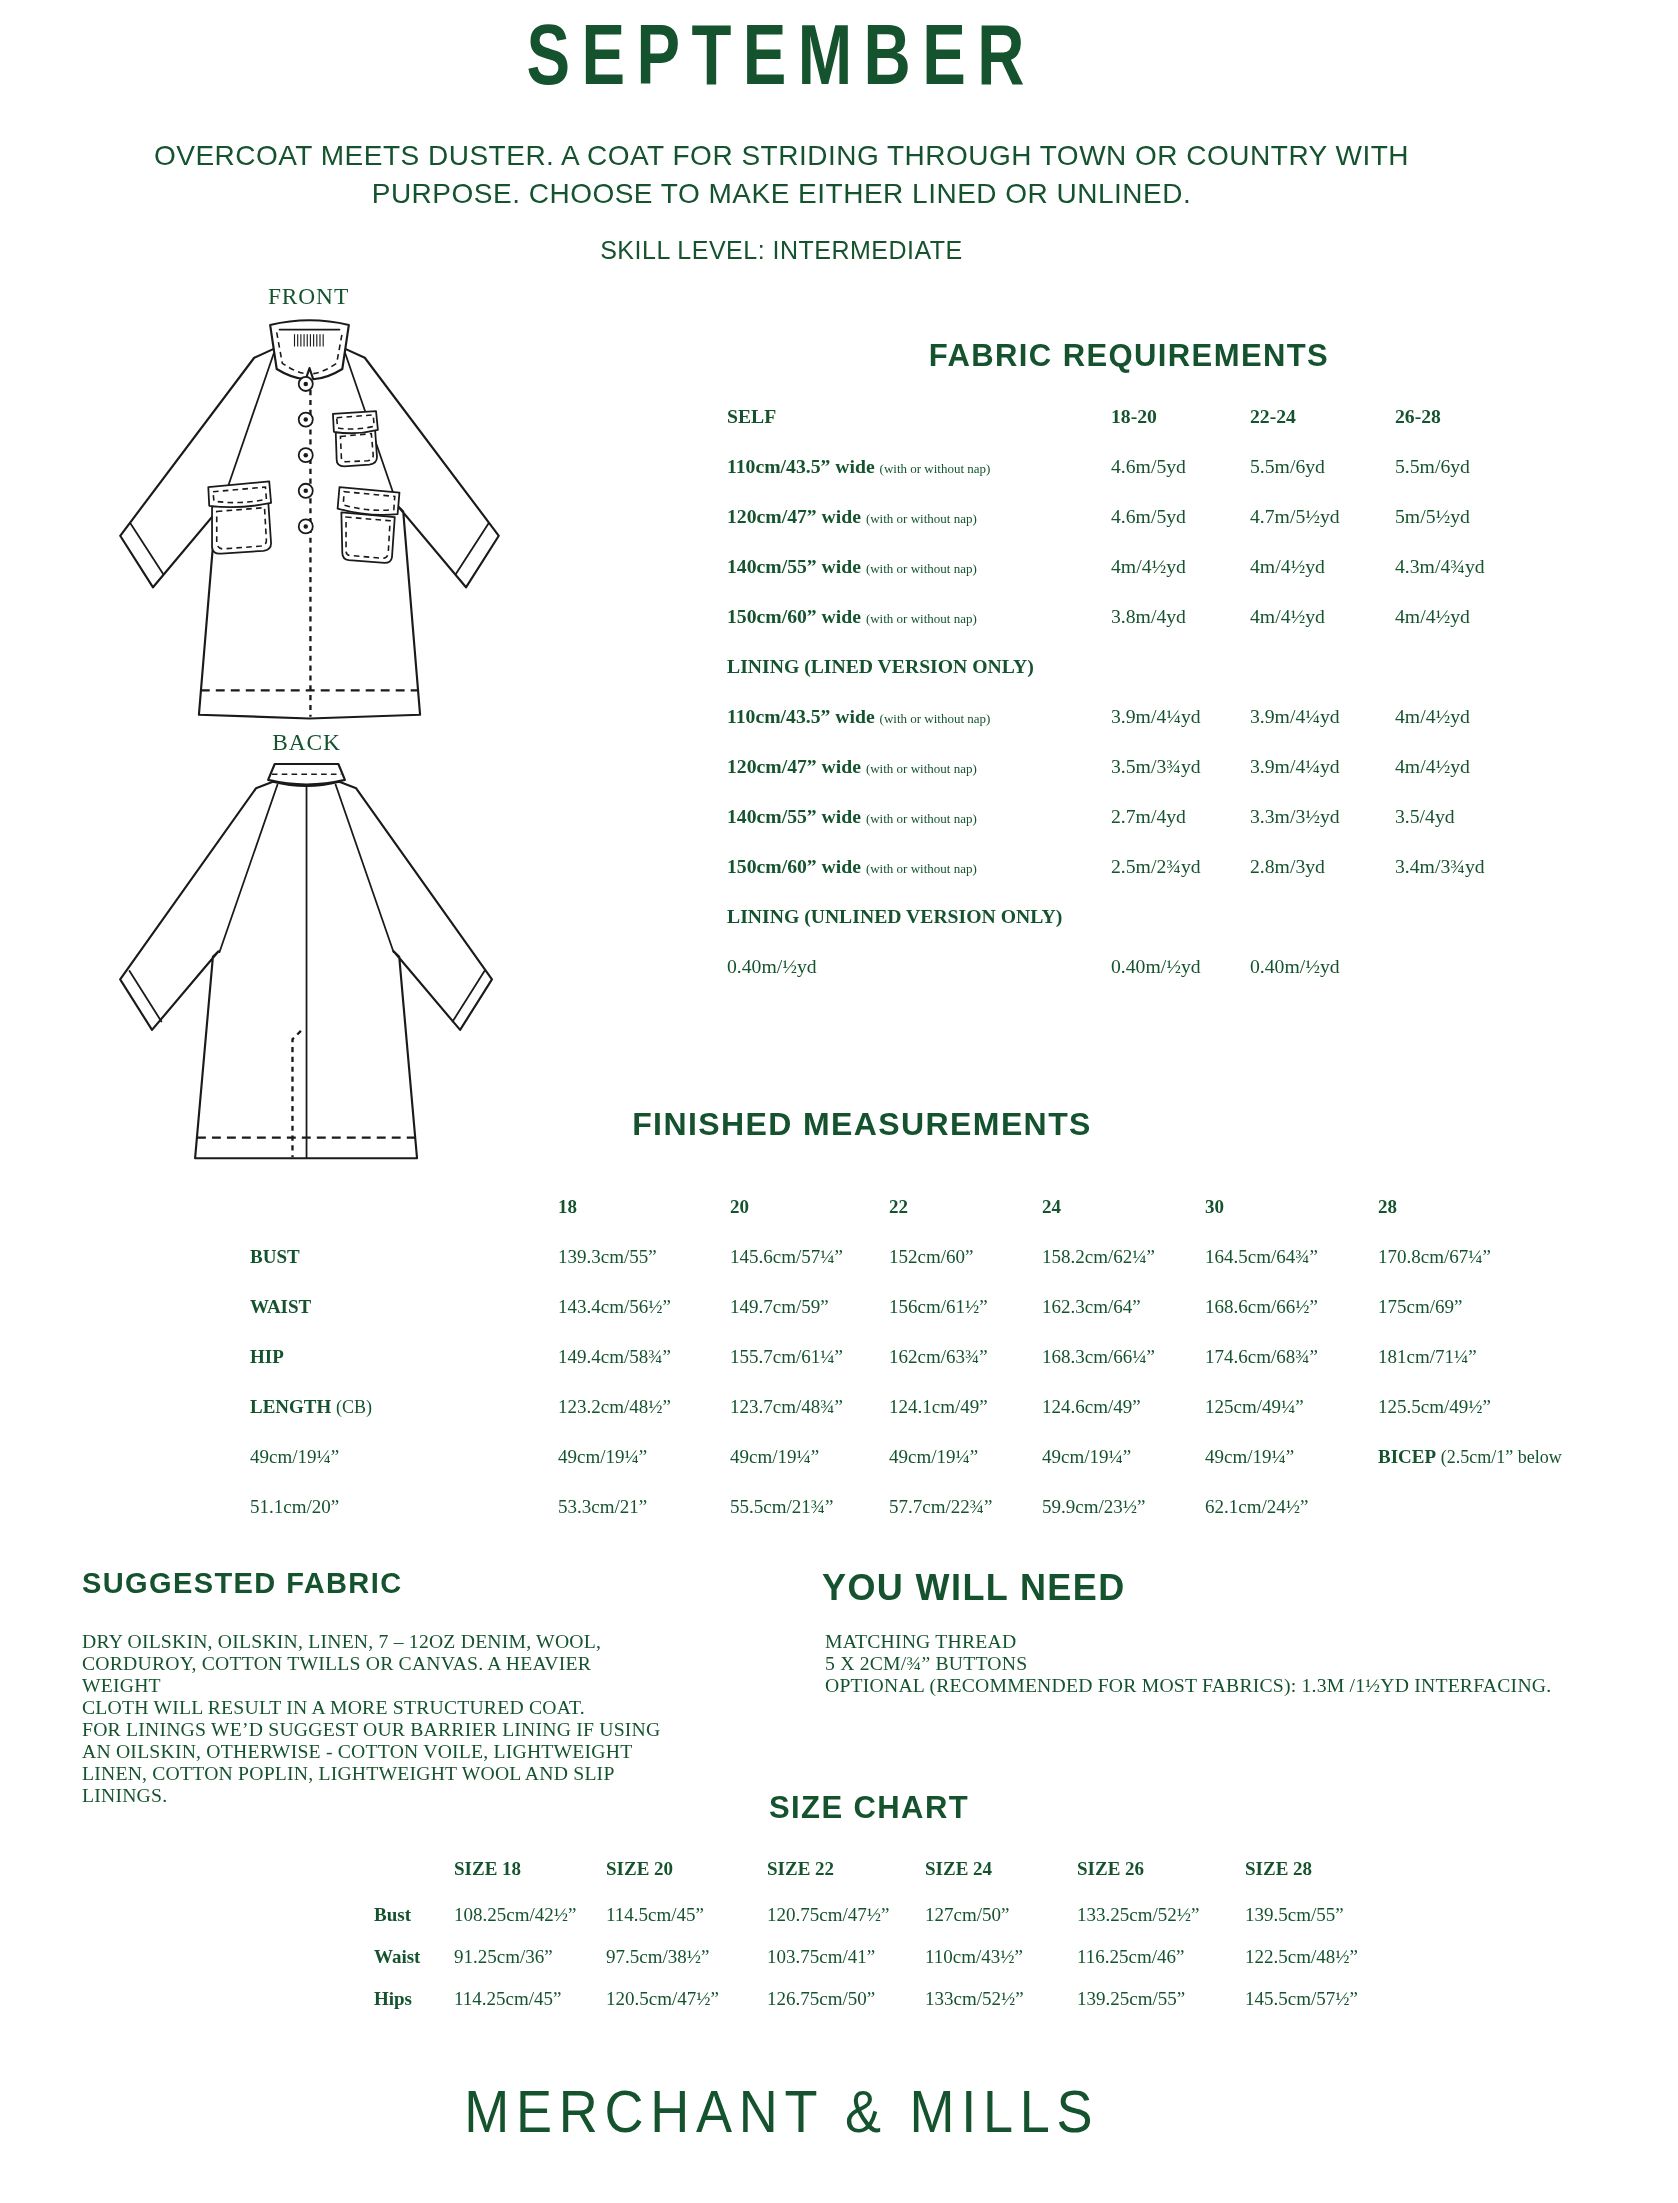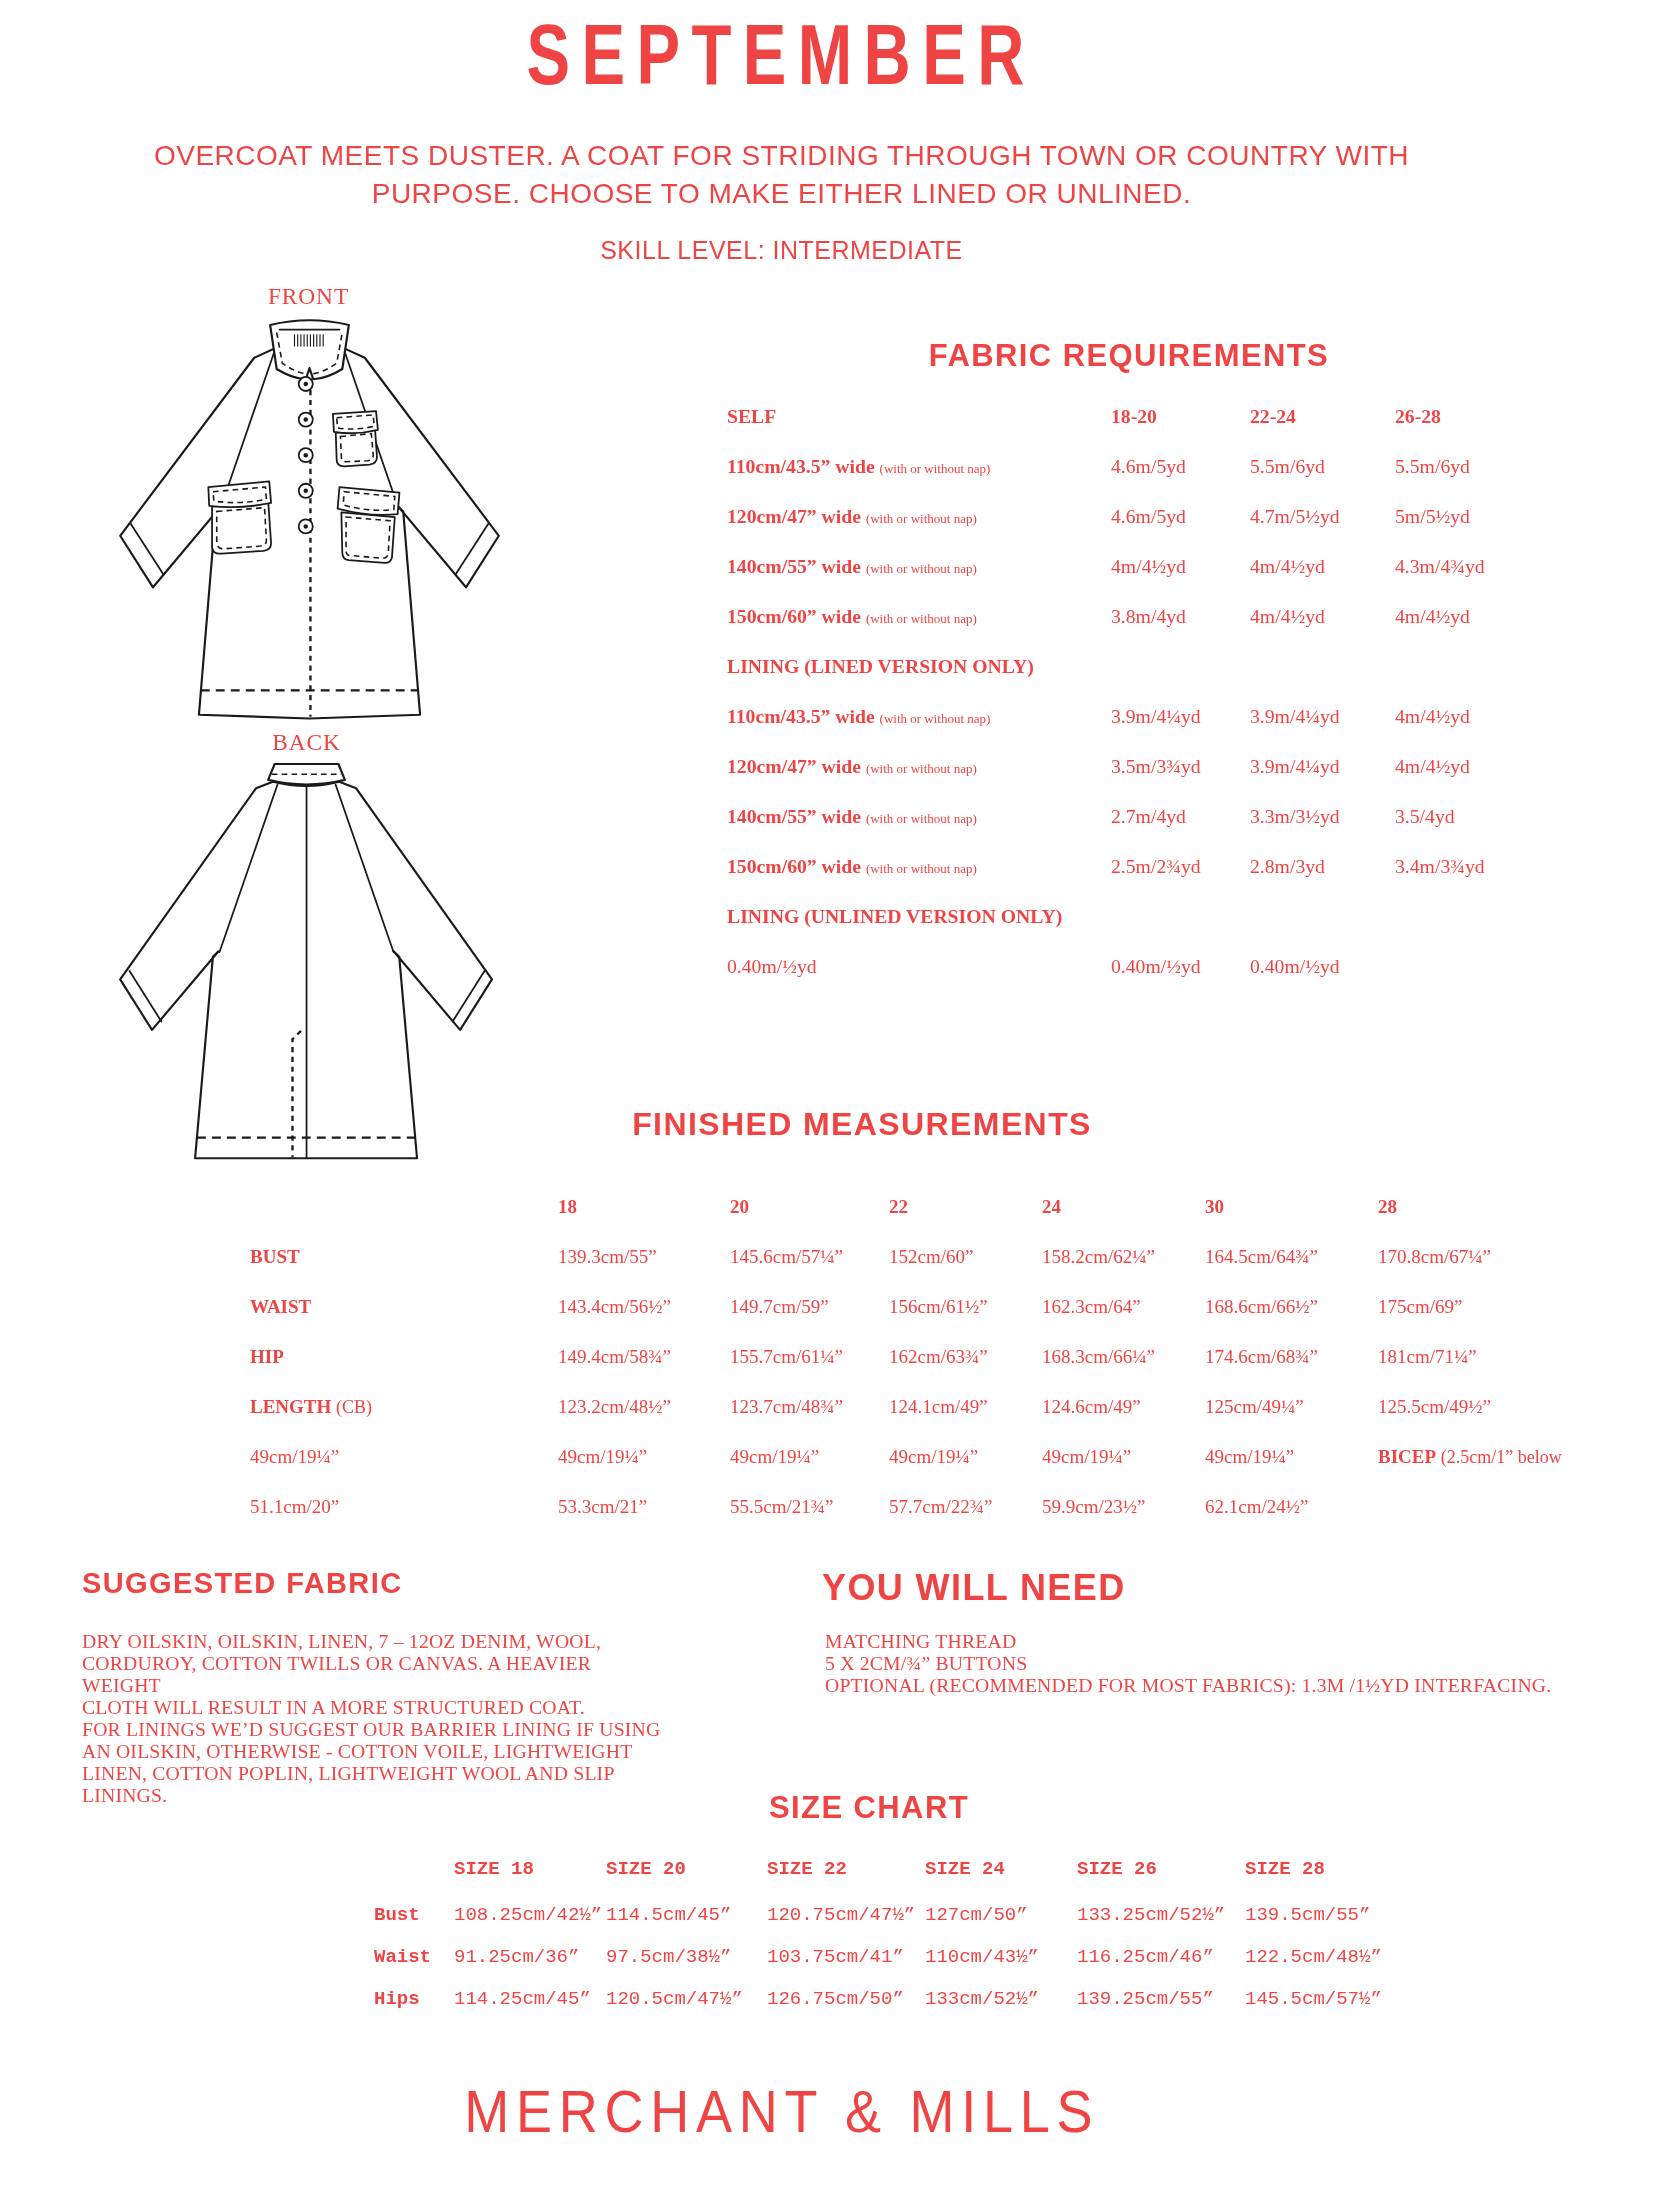--- a/index.html
+++ b/index.html
@@ -1,16 +1,16 @@
 <!DOCTYPE html>
 <html style="font-size:15px"><head>
 <meta charset="utf-8">
 <style>
   html,body{margin:0;padding:0;background:#fff;}
-  .page{position:relative;width:1563px;height:2204px;background:#ffffff;color:#ef4444;overflow:hidden;
+  .page{position:relative;width:1563px;height:2204px;background:#ffffff;color:#14532d;overflow:hidden;
         font-family:"Liberation Serif",serif;}
   .abs{position:absolute;}
   .sans{font-family:"Liberation Sans",sans-serif;}
   .serif{font-family:"Liberation Serif",serif;}
   .b{font-weight:bold;}
   .ctr{left:0;right:0;text-align:center;}
 
   
   .title-wrap{top:11.2px;}
   .title{display:inline-block;font-weight:bold;font-size:86px;line-height:1;letter-spacing:15px;
@@ -43,21 +43,21 @@
   
   .fm-table{left:250px;top:1196px;display:grid;
             grid-template-columns:308px 172px 159px 153px 163px 173px 141px;
             grid-auto-rows:50px;font-size:19px;}
   .fm-table .cell{white-space:nowrap;}
   .fm-table .note{font-size:18px;}
 
   
   .sc-table{left:374px;top:1858px;display:grid;
             grid-template-columns:80px 152px 161px 158px 152px 168px 150px;
-            grid-template-rows:46px 42px 42px 42px;font-size:19px;font-family:Liberation Mono, monospace;}
+            grid-template-rows:46px 42px 42px 42px;font-size:19px;}
   .sc-table .cell{white-space:nowrap;}
 
   .sug-body{left:82px;top:1630px;width:581px;font-size:19.7px;line-height:22px;
             letter-spacing:0.2px;white-space:pre-line;}
   .need-items{left:825px;top:1630px;font-size:19.7px;line-height:22px;letter-spacing:0.2px;}
 
   svg .ln{fill:none;stroke:#1a1a1a;stroke-width:2.3;stroke-linejoin:round;stroke-linecap:round;}
   svg .fillw{fill:#ffffff;}
   svg .thin{stroke-width:1.9;}
   svg .stitch{fill:none;stroke:#1a1a1a;stroke-width:1.7;stroke-dasharray:6 4.5;stroke-linecap:butt;}

